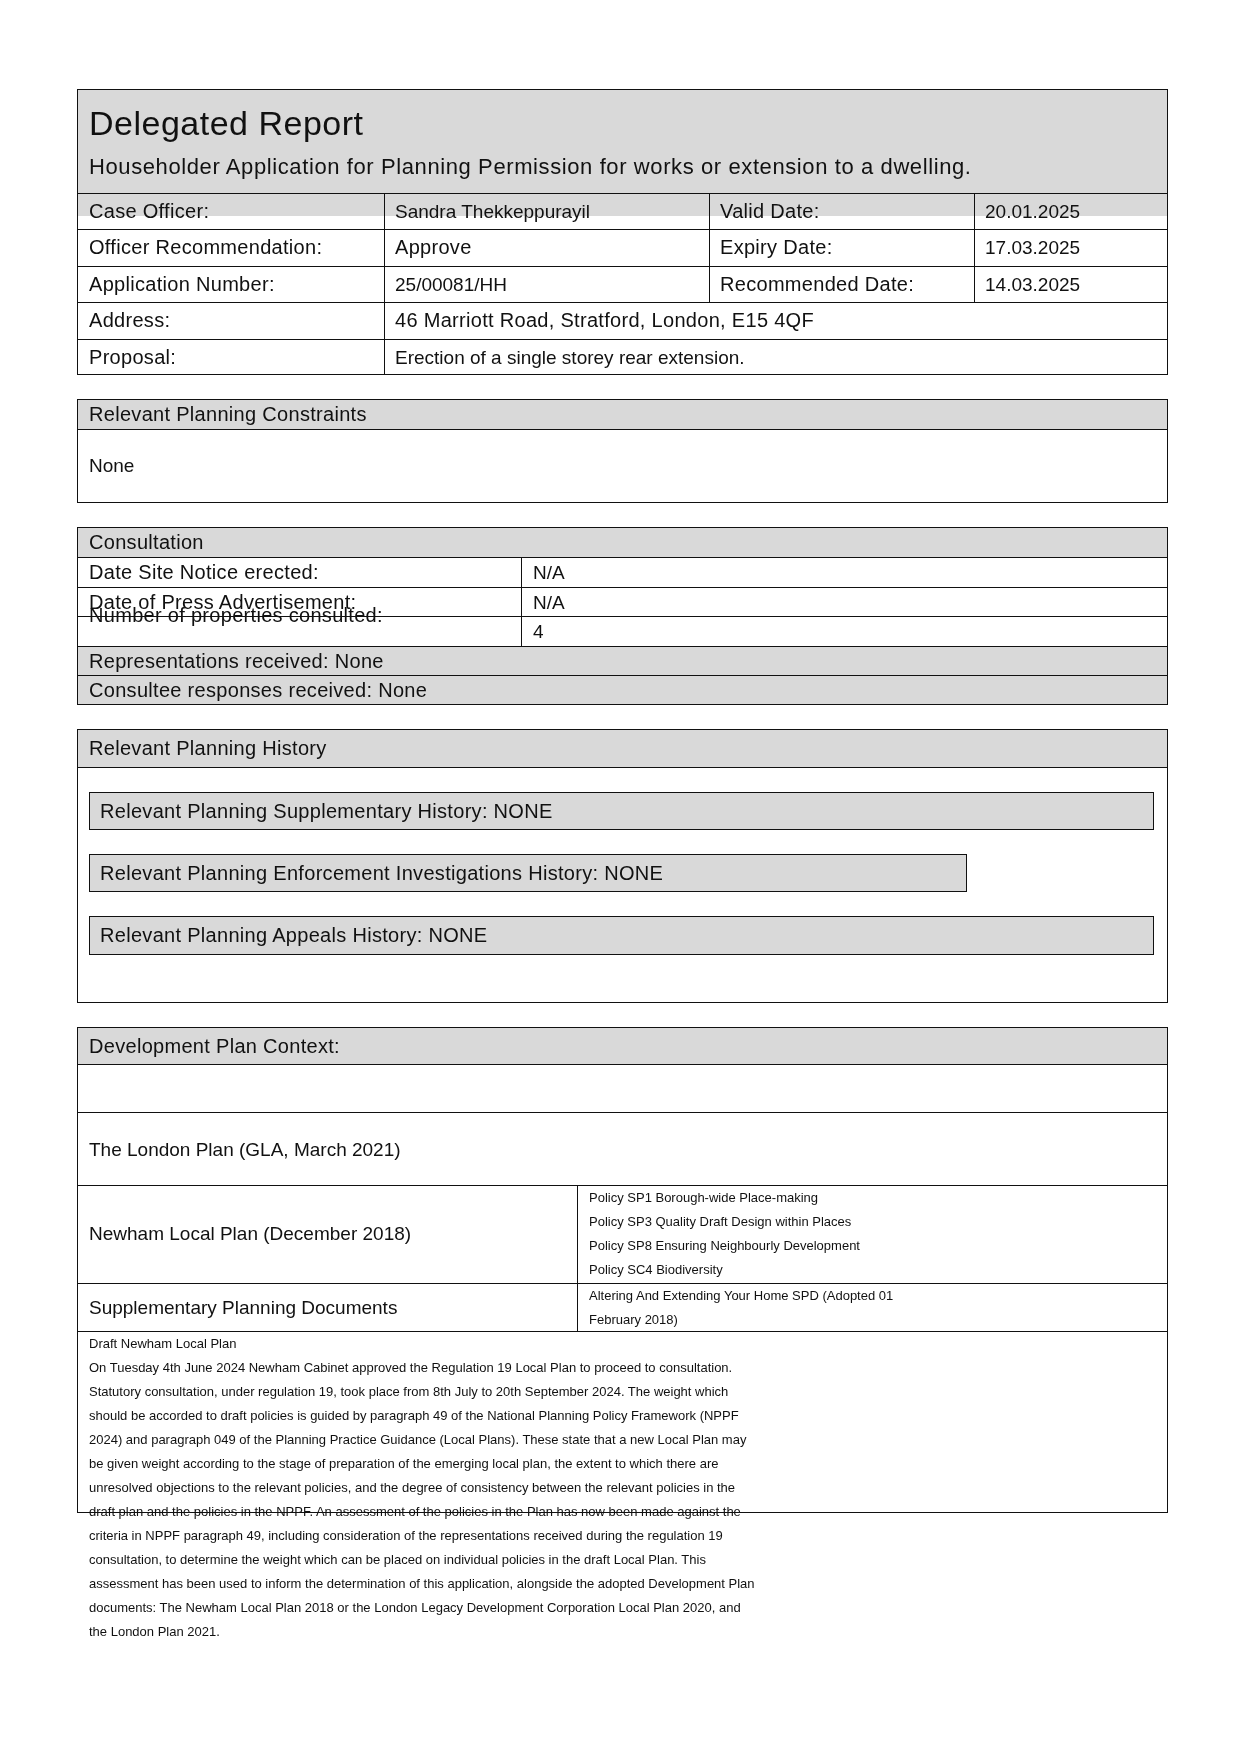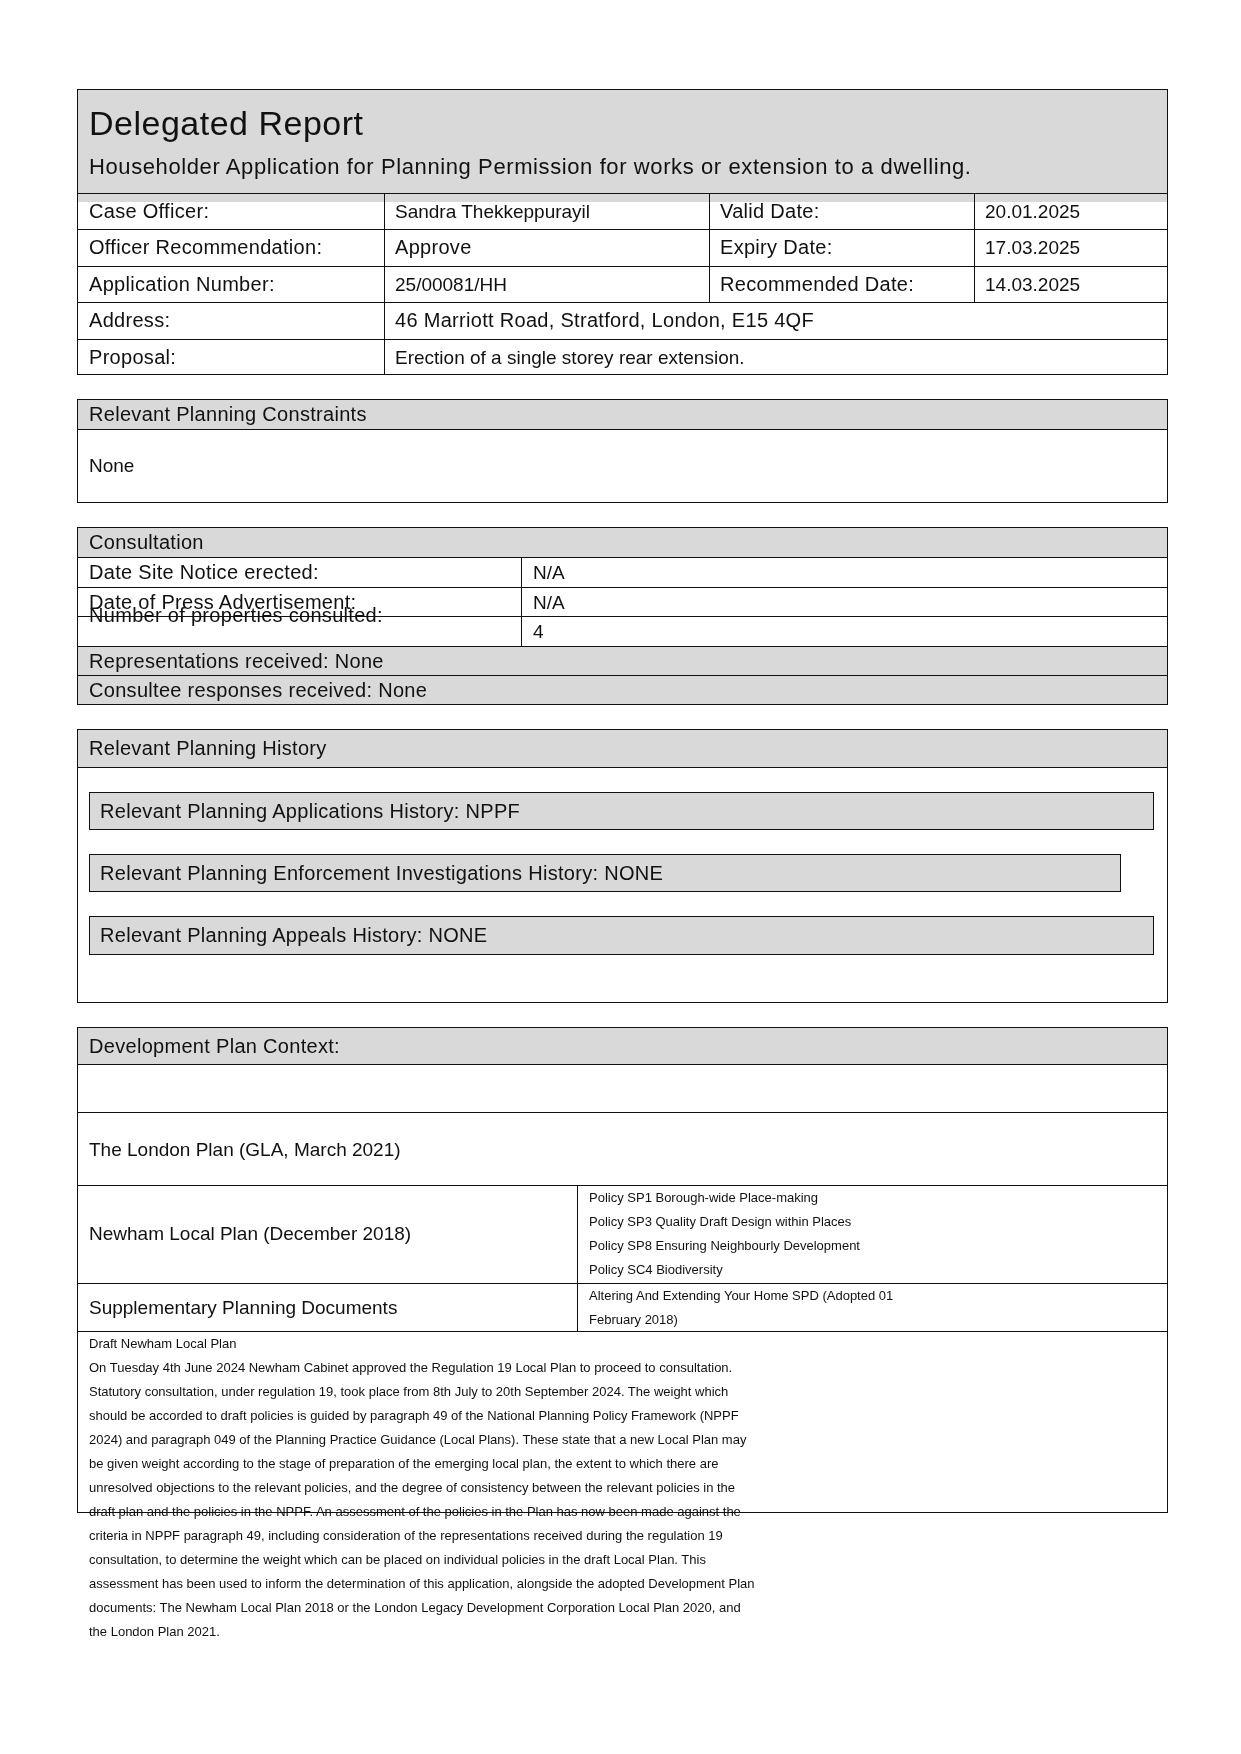--- a/index.html
+++ b/index.html
@@ -13,21 +13,21 @@
   .t { position:absolute; white-space:nowrap; font-size:20px; line-height:22px; letter-spacing:0.3px; }
   .ts { position:absolute; white-space:nowrap; font-size:19px; line-height:22px; }
   .para { position:absolute; font-size:13px; line-height:24px; white-space:nowrap; }
   .title { font-size:34px; line-height:38px; letter-spacing:0.5px; }
   .sub { font-size:22px; line-height:26px; letter-spacing:0.6px; }
 </style>
 </head>
 <body>
 
 <div class="abs box" style="left:77px; top:89px; width:1091px; height:286px;">
-  <div class="abs grey" style="left:0; top:0; right:0; height:112px;">
+  <div class="abs grey" style="left:0; top:0; right:0; height:126px;">
     <div class="t title" style="left:11px; top:14px;">Delegated Report</div>
     <div class="t sub" style="left:11px; top:64px;">Householder Application for Planning Permission for works or extension to a dwelling.</div>
   </div>
   <div class="hl" style="top:103px;"></div>
   <div class="hl" style="top:139px;"></div>
   <div class="hl" style="top:176px;"></div>
   <div class="hl" style="top:212px;"></div>
   <div class="hl" style="top:249px;"></div>
   <div class="vl" style="left:306px; top:103px;"></div>
   <div class="vl" style="left:631px; top:103px; bottom:auto; height:109px;"></div>
@@ -85,23 +85,23 @@
   <div class="t" style="left:11px; top:151px;">Consultee responses received: None</div>
 </div>
 
 <div class="abs box" style="left:77px; top:729px; width:1091px; height:274px;">
   <div class="abs grey" style="left:0; top:0; right:0; height:37px;">
     <div class="t" style="left:11px; top:7px;">Relevant Planning History</div>
   </div>
   <div class="hl" style="top:37px;"></div>
 
   <div class="abs box grey" style="left:11px; top:62px; width:1065px; height:38px;">
-    <div class="t" style="left:10px; top:7px;">Relevant Planning Applications History: NPPF</div>
+    <div class="t" style="left:10px; top:7px;">Relevant Planning Supplementary History: NONE</div>
   </div>
-  <div class="abs box grey" style="left:11px; top:124px; width:1032px; height:38px;">
+  <div class="abs box grey" style="left:11px; top:124px; width:878px; height:38px;">
     <div class="t" style="left:10px; top:7px;">Relevant Planning Enforcement Investigations History: NONE</div>
   </div>
   <div class="abs box grey" style="left:11px; top:186px; width:1065px; height:39px;">
     <div class="t" style="left:10px; top:7px;">Relevant Planning Appeals History: NONE</div>
   </div>
 </div>
 
 <div class="abs box" style="left:77px; top:1027px; width:1091px; height:486px;">
   <div class="abs grey" style="left:0; top:0; right:0; height:36px;">
     <div class="t" style="left:11px; top:7px;">Development Plan Context:</div>

